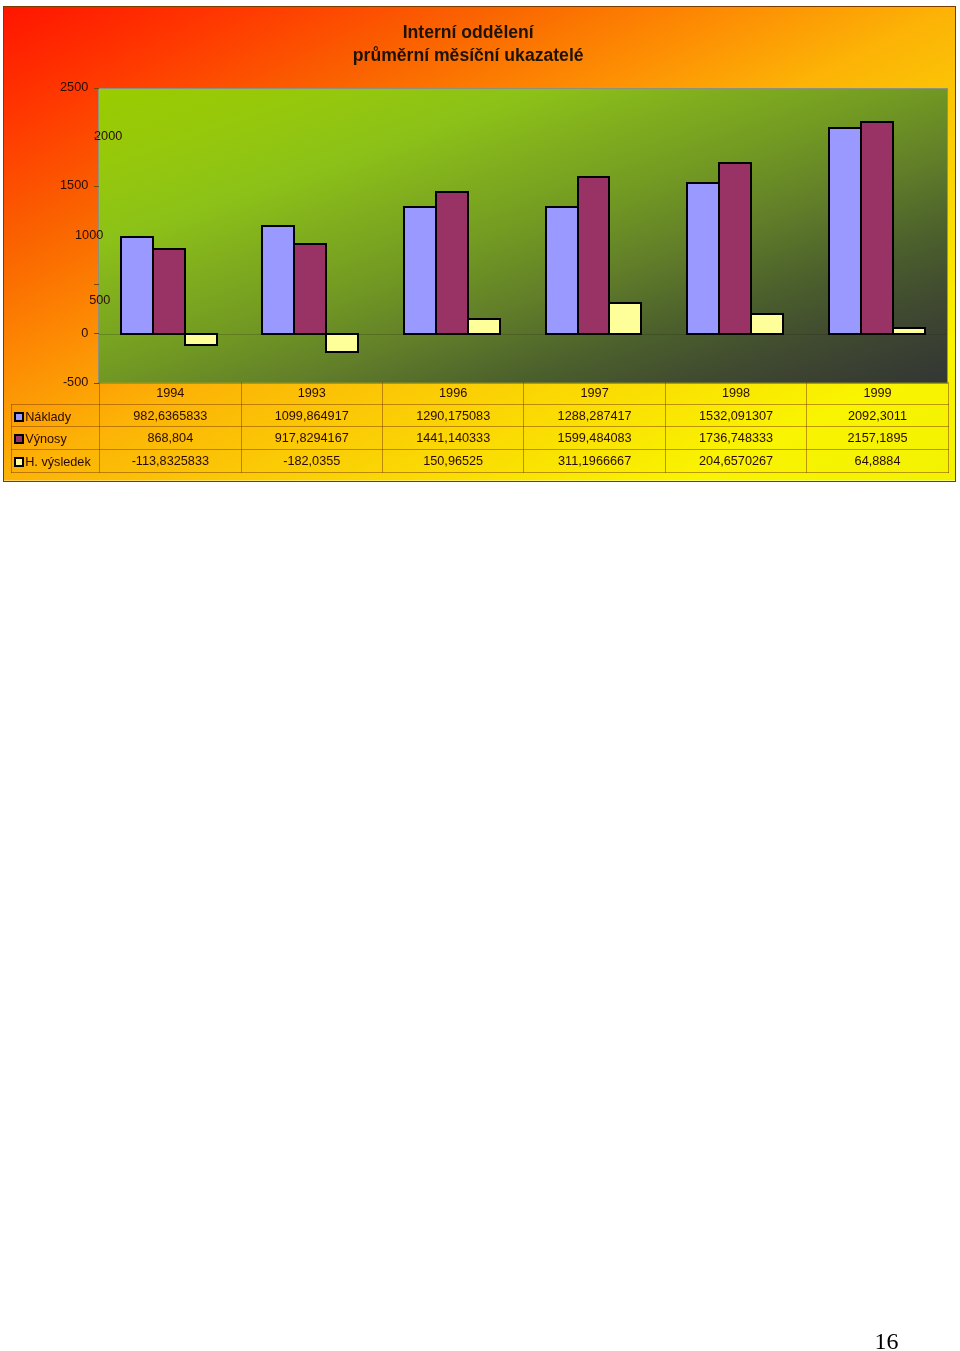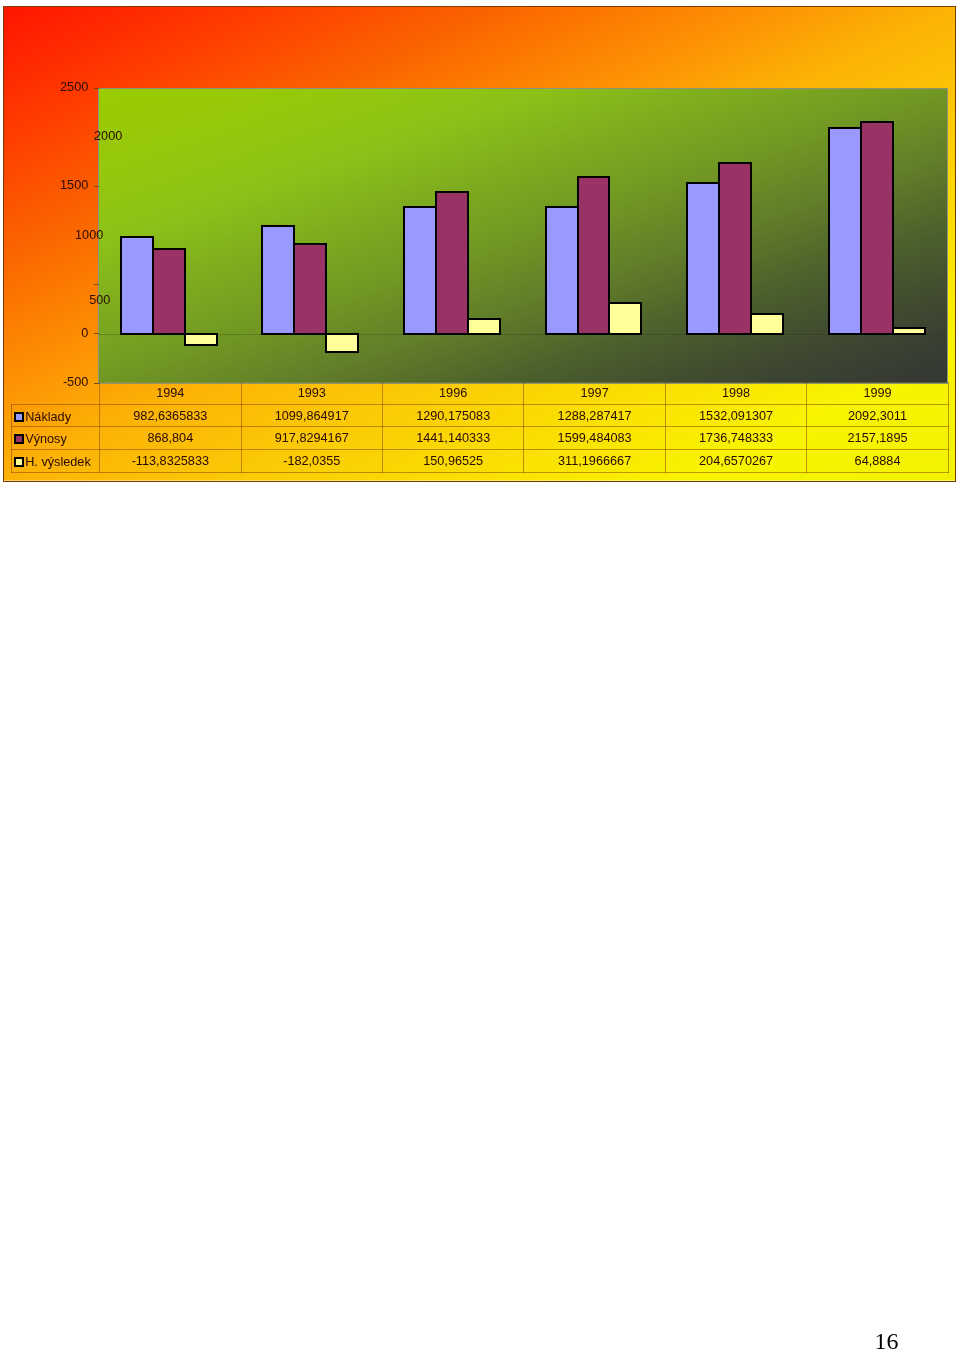--- a/index.html
+++ b/index.html
@@ -66,20 +66,22 @@
           <stop offset="0.74" stop-color="#fadf02"></stop>
           <stop offset="0.86" stop-color="#f9f400"></stop>
           <stop offset="1" stop-color="#f2f200"></stop>
         </linearGradient>
       </defs>
       <rect x="0" y="0" width="950" height="474" fill="url(#bgGrad)"></rect>
     </svg>
   </div>
 
   <div id="title">
+    <div>Interní oddělení</div>
+    <div>průměrní měsíční ukazatelé</div>
   </div>
 
   <div id="plot" style="left: 99.3px; top: 89.3px; width: 848px; height: 293.8px;">
     <svg class="bg" viewBox="0 0 850 295" preserveAspectRatio="none">
       <defs>
         <linearGradient id="plotGrad" gradientUnits="objectBoundingBox" x1="0" y1="0" x2="1" y2="1">
           <stop offset="0" stop-color="#9acc00"></stop>
           <stop offset="0.13" stop-color="#96c80b"></stop>
           <stop offset="0.26" stop-color="#8cc218"></stop>
           <stop offset="0.37" stop-color="#80ad1e"></stop>

